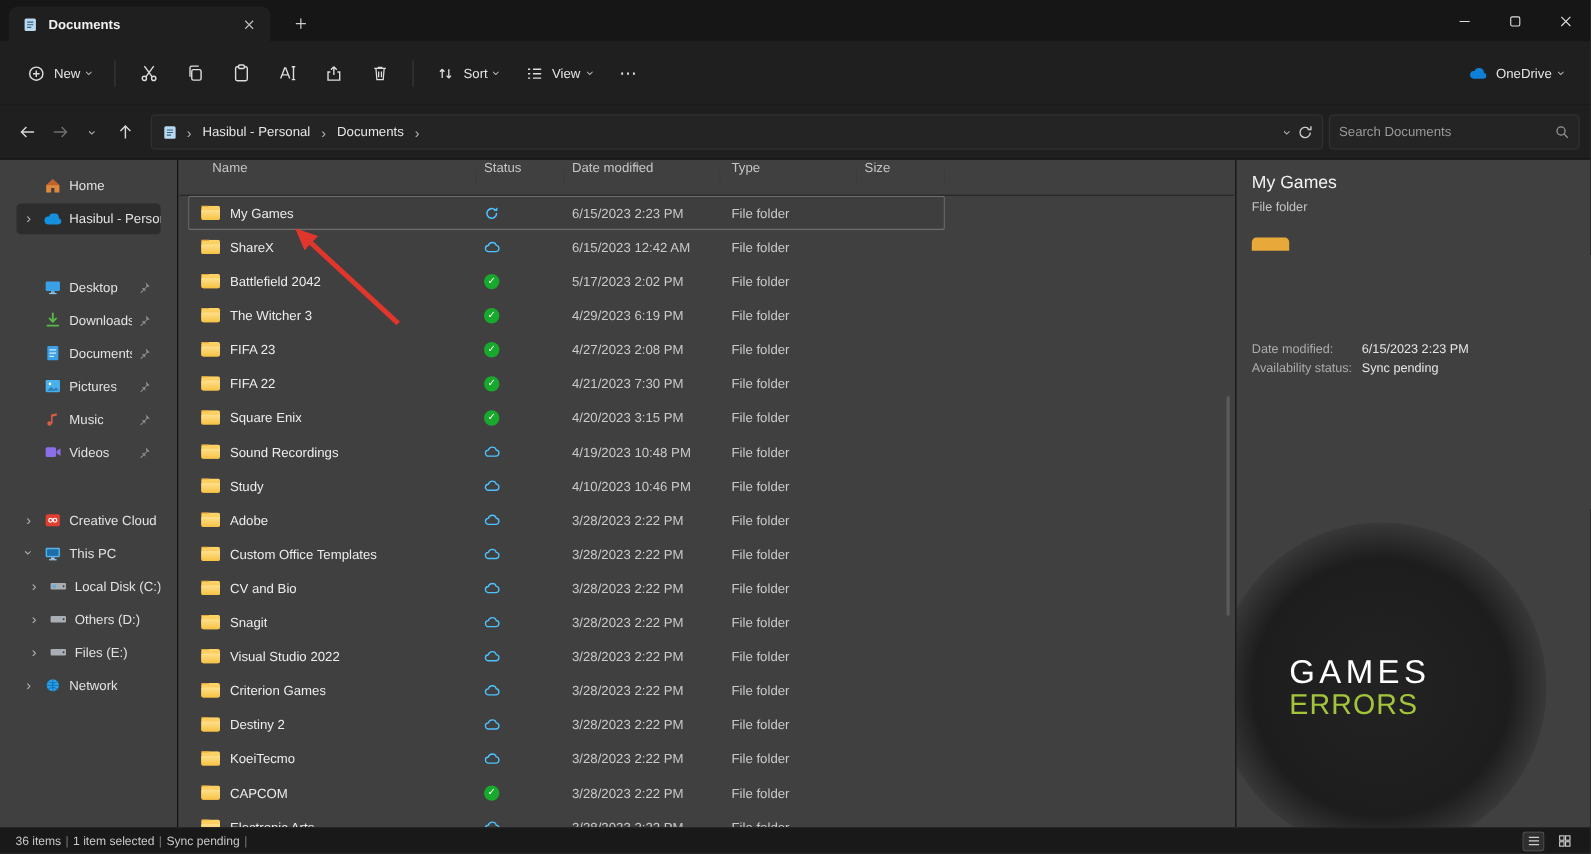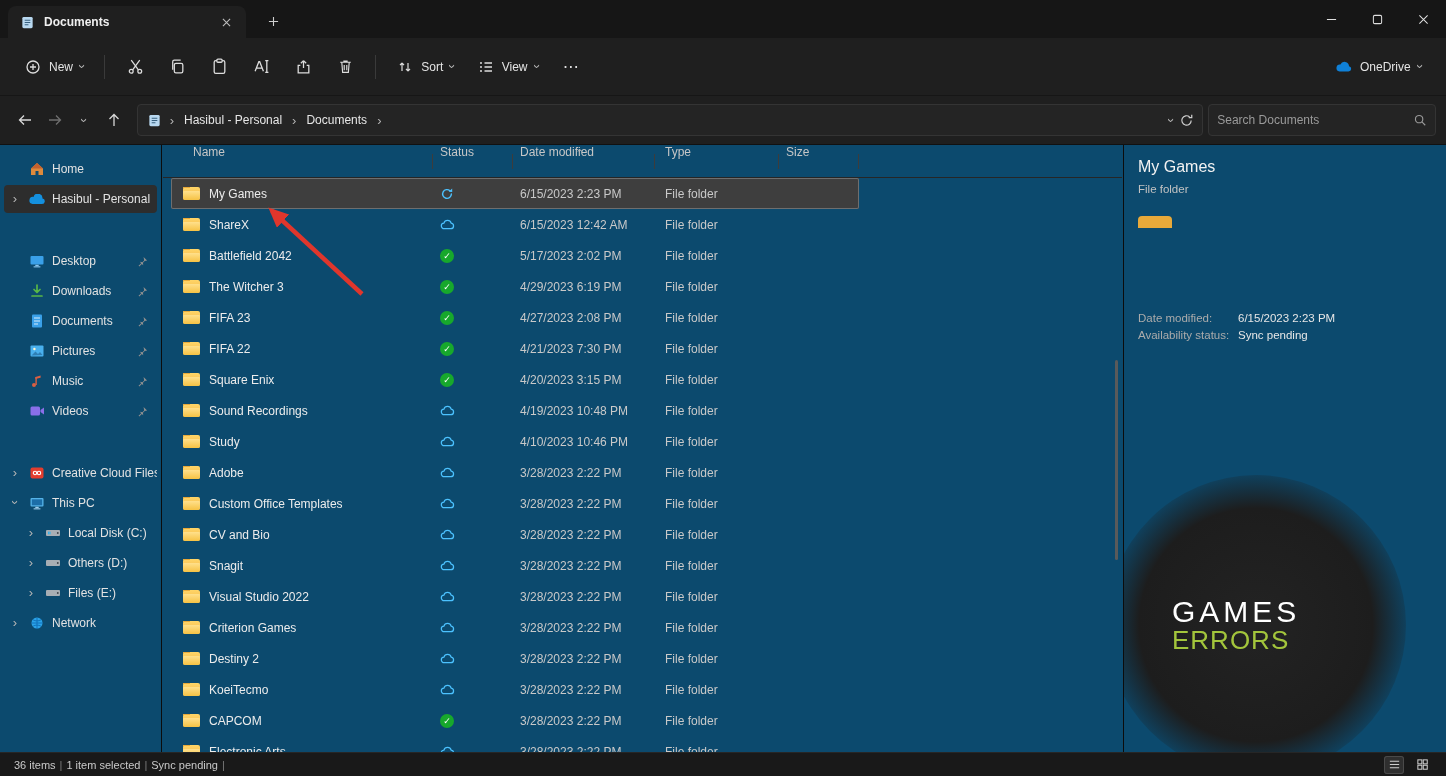--- a/index.html
+++ b/index.html
@@ -1,17 +1,17 @@
 <!DOCTYPE html>
 <html><head>
 <meta charset="utf-8">
 <style>
   *{margin:0;padding:0;box-sizing:border-box}
   body{background:#0e0e0e;font-family:"Liberation Sans","DejaVu Sans",sans-serif}
-  .window{position:relative;width:1446px;height:776px;background:#0c4a6e;color:#e6e6e6;font-size:12px;overflow:hidden}
+  .window{position:relative;width:1446px;height:776px;background:#404040;color:#e6e6e6;font-size:12px;overflow:hidden}
 
   
   .titlebar{position:absolute;top:0;left:0;right:0;height:38px;background:#161616}
   .tab{position:absolute;left:8px;top:6px;width:238px;height:32px;background:#1f1f1f;border-radius:8px 8px 0 0;display:flex;align-items:center;padding:0 10px;gap:8px}
   .tab-label{font-weight:bold;font-size:12px;color:#f0f0f0;flex:1}
   .tab-close{width:20px;height:20px;border-radius:4px;display:flex;align-items:center;justify-content:center;color:#bdbdbd;font-size:13px}
   .newtab{position:absolute;left:260px;top:9px;width:26px;height:24px;border-radius:4px;display:flex;align-items:center;justify-content:center;color:#cfcfcf;font-size:16px}
   .win-controls{position:absolute;right:0;top:0;height:38px;display:flex}
   .win-btn{width:46px;height:100%;display:flex;align-items:center;justify-content:center}
 
@@ -32,21 +32,21 @@
   .nav-btn.dim{color:#6f6f6f}
   .addressbar{margin-left:8px;width:1078px;height:32px;background:#242424;border:1px solid #343434;border-radius:4px;display:flex;align-items:center;padding:0 8px;gap:6px}
   .crumb{color:#e6e6e6;padding:2px 4px;border-radius:3px;white-space:nowrap}
   .addr-right{margin-left:auto;display:flex;align-items:center;gap:6px}
   .searchbox{margin-left:5px;width:230px;height:32px;background:#242424;border:1px solid #343434;border-radius:4px;display:flex;align-items:center;padding:0 8px}
   .searchbox input{flex:1;background:transparent;border:none;outline:none;color:#cfcfcf;font-size:12px;font-family:"Liberation Sans",sans-serif}
   .searchbox input::placeholder{color:#9a9a9a}
 
   
   .sidebar{position:absolute;top:145px;left:0;bottom:24px;width:162px;border-right:1px solid #0c0c0c;padding-top:8px;overflow:hidden}
-  .side-item{display:flex;align-items:center;height:28px;margin:2px 4px;border-radius:4px;gap:6px;padding-left:4px}
+  .side-item{display:flex;align-items:center;height:28px;margin:2px 15px;border-radius:4px;gap:6px;padding-left:4px}
   .side-item.sel{background:#2d2d2d}
   .side-item.child{margin-left:20px}
   .chev-slot{width:14px;flex:0 0 14px;text-align:center}
   .sicon{width:18px;height:18px;flex:0 0 18px;display:flex;align-items:center;justify-content:center}
   .slabel{white-space:nowrap;overflow:hidden;color:#e2e2e2}
   .pin{margin-left:auto;margin-right:8px;flex:0 0 12px;display:flex}
   .spacer{height:30px}
 
   
   .filearea{position:absolute;top:145px;left:163px;width:959px;bottom:24px;overflow:hidden}

